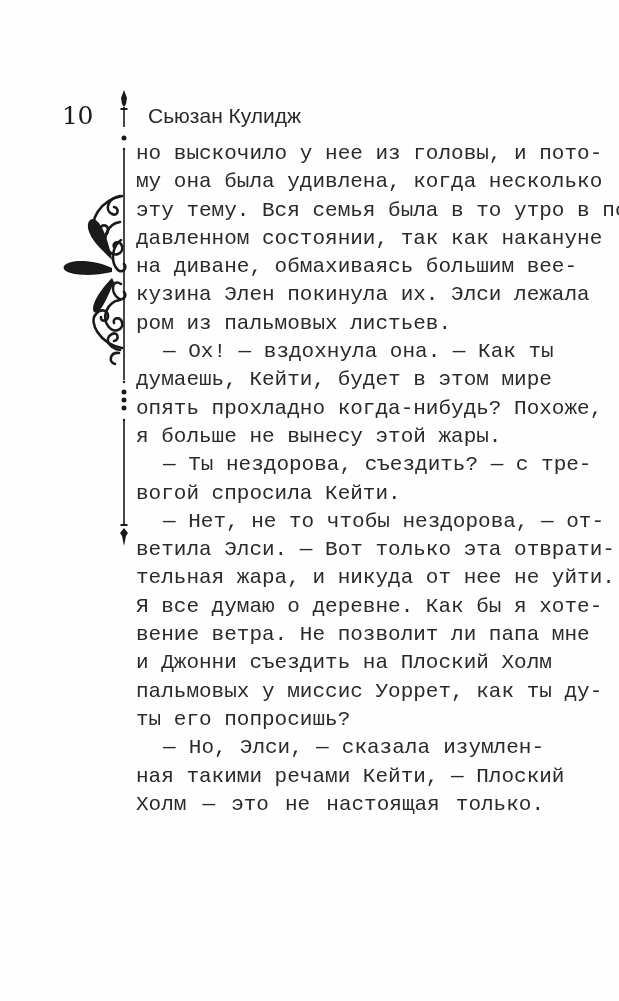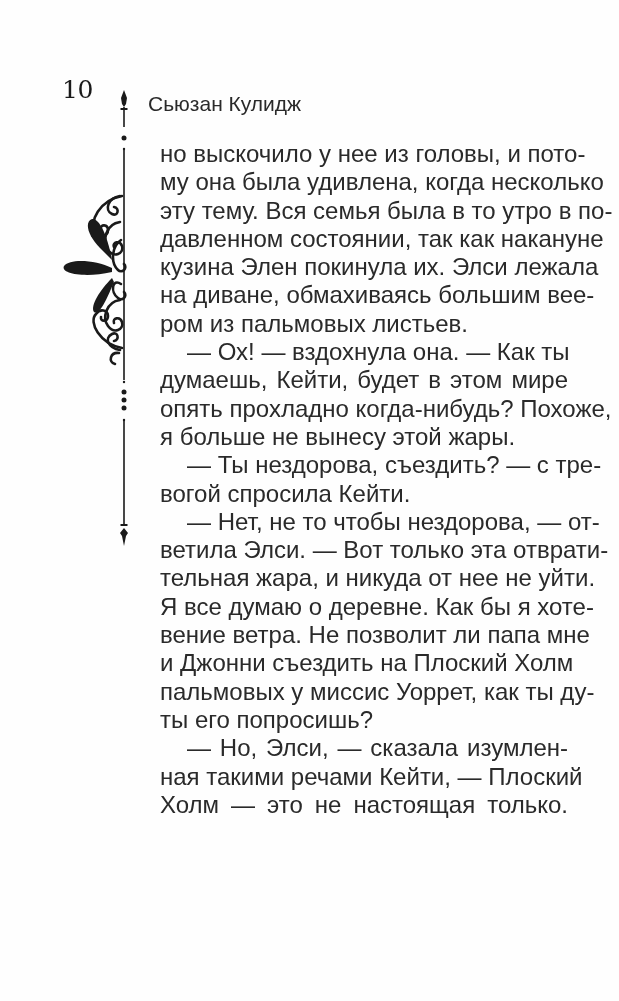--- a/index.html
+++ b/index.html
@@ -11,48 +11,48 @@
     width: 619px;
     height: 1001px;
     position: relative;
     overflow: hidden;
     background: #fefefe;
     color: #2a2a2a;
   }
   .page-number {
     position: absolute;
     left: 62px;
-    top: 75px;
+    top: 101px;
     font-family: "DejaVu Serif", "Liberation Serif", serif;
     font-size: 25px;
     color: #1a1a1a;
     letter-spacing: -0.5px;
   }
   .running-head {
     position: absolute;
     left: 148px;
-    top: 92px;
+    top: 104px;
     font-family: "Liberation Sans", sans-serif;
     font-size: 21px;
     color: #2a2a2a;
   }
   .ornament {
     position: absolute;
     left: 0;
     top: 0;
     width: 140px;
     height: 560px;
   }
   .body-text {
     position: absolute;
-    left: 160px;
+    left: 136px;
     top: 140px;
     width: 408px;
-    font-family: Liberation Sans, sans-serif;
-    font-size: 24px;
+    font-family: Liberation Mono, monospace;
+    font-size: 21px;
     line-height: 28.3px;
     color: #2a2a2a;
   }
   .line {
     display: block;
     white-space: nowrap;
     text-align: justify;
     text-align-last: justify;
     height: 28.3px;
   }
@@ -112,22 +112,22 @@
       <path d="M112 268 C96 260, 70 258, 64 266 C60 274, 86 278, 112 272 Z"></path>
       <path d="M112 278 C100 290, 90 306, 94 312 C100 316, 108 296, 114 282 Z"></path>
     </g>
   </svg>
 
   <div class="body-text">
     <span class="line">но выскочило у нее из головы, и пото-</span>
     <span class="line">му она была удивлена, когда несколько</span>
     <span class="line">эту тему. Вся семья была в то утро в по-</span>
     <span class="line">давленном состоянии, так как накануне</span>
+    <span class="line">на диване, обмахиваясь большим вее-</span>
     <span class="line">кузина Элен покинула их. Элси лежала</span>
-    <span class="line">на диване, обмахиваясь большим вее-</span>
     <span class="line last">ром из пальмовых листьев.</span>
     <span class="line indent">— Ох! — вздохнула она. — Как ты</span>
     <span class="line">думаешь, Кейти, будет в этом мире</span>
     <span class="line">опять прохладно когда-нибудь? Похоже,</span>
     <span class="line last">я больше не вынесу этой жары.</span>
     <span class="line indent">— Ты нездорова, съездить? — с тре-</span>
     <span class="line last">вогой спросила Кейти.</span>
     <span class="line indent">— Нет, не то чтобы нездорова, — от-</span>
     <span class="line">ветила Элси. — Вот только эта отврати-</span>
     <span class="line">тельная жара, и никуда от нее не уйти.</span>

